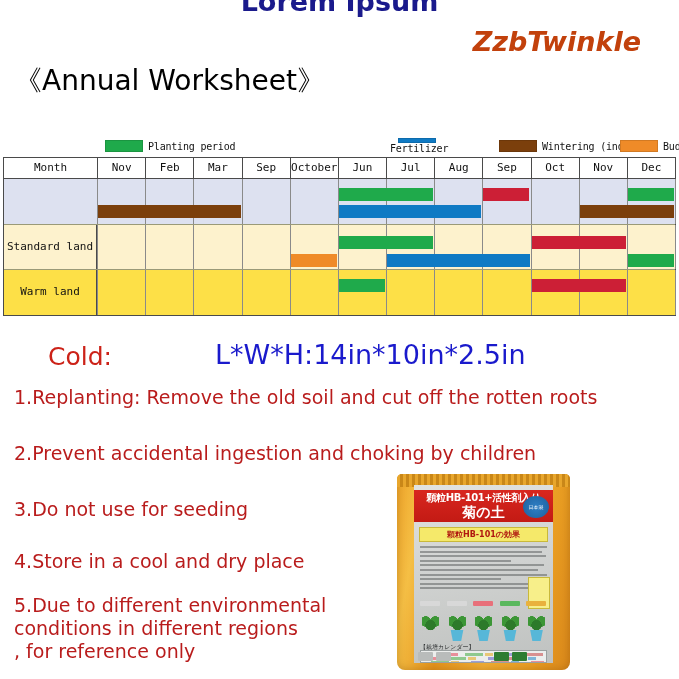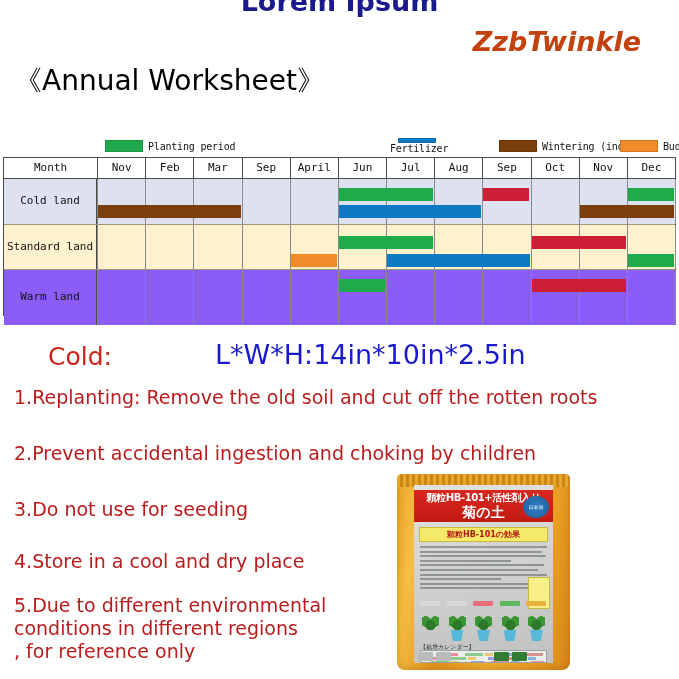--- a/index.html
+++ b/index.html
@@ -107,21 +107,21 @@
   .hcell.divider { border-left: 1px solid #4a4a4a; }
 
   .rowband {
     position: absolute;
     left: 0;
     width: 100%;
     box-sizing: border-box;
   }
   .row-cold     { top: 21px;  height: 45px; background: #dde1f0; }
   .row-standard { top: 66px;  height: 46px; background: #fdf2cd; border-top: 1px solid #9a9a78; border-bottom: 1px solid #9a9a78; box-sizing: border-box;}
-  .row-warm     { top: 112px; height: 55px; background: #8b5cf6; }
+  .row-warm     { top: 112px; height: 45px; background: #fde047; }
 
   .rowlabel {
     position: absolute;
     left: 0; top: 0;
     width: 93px;
     height: 100%;
     display: flex;
     align-items: center;
     justify-content: center;
     text-align: center;
@@ -351,31 +351,30 @@
     </div>
   </div>
 
 <div class="chart">
   <div class="chart-head" id="chart-head">
       <div class="hcell" style="left: 0px; width: 93px;">Month</div>
       <div class="hcell divider" style="left: 93px; width: 48.1667px;">Nov</div>
       <div class="hcell divider" style="left: 141.167px; width: 48.1667px;">Feb</div>
       <div class="hcell divider" style="left: 189.333px; width: 48.1667px;">Mar</div>
       <div class="hcell divider" style="left: 237.5px; width: 48.1667px;">Sep</div>
-      <div class="hcell divider" style="left: 285.667px; width: 48.1667px;">April</div>
+      <div class="hcell divider" style="left: 285.667px; width: 48.1667px;">October</div>
       <div class="hcell divider" style="left: 333.833px; width: 48.1667px;">Jun</div>
       <div class="hcell divider" style="left: 382px; width: 48.1667px;">Jul</div>
       <div class="hcell divider" style="left: 430.167px; width: 48.1667px;">Aug</div>
       <div class="hcell divider" style="left: 478.333px; width: 48.1667px;">Sep</div>
       <div class="hcell divider" style="left: 526.5px; width: 48.1667px;">Oct</div>
       <div class="hcell divider" style="left: 574.667px; width: 48.1667px;">Nov</div>
       <div class="hcell divider" style="left: 622.833px; width: 48.1667px;">Dec</div>
     </div>
   <div class="rowband row-cold" id="row-0">
-      <div class="rowlabel">Cold  land</div>
       <div class="gridline" style="left: 93px;"></div>
       <div class="gridline" style="left: 141.167px;"></div>
       <div class="gridline" style="left: 189.333px;"></div>
       <div class="gridline" style="left: 237.5px;"></div>
       <div class="gridline" style="left: 285.667px;"></div>
       <div class="gridline" style="left: 333.833px;"></div>
       <div class="gridline" style="left: 382px;"></div>
       <div class="gridline" style="left: 430.167px;"></div>
       <div class="gridline" style="left: 478.333px;"></div>
       <div class="gridline" style="left: 526.5px;"></div>

